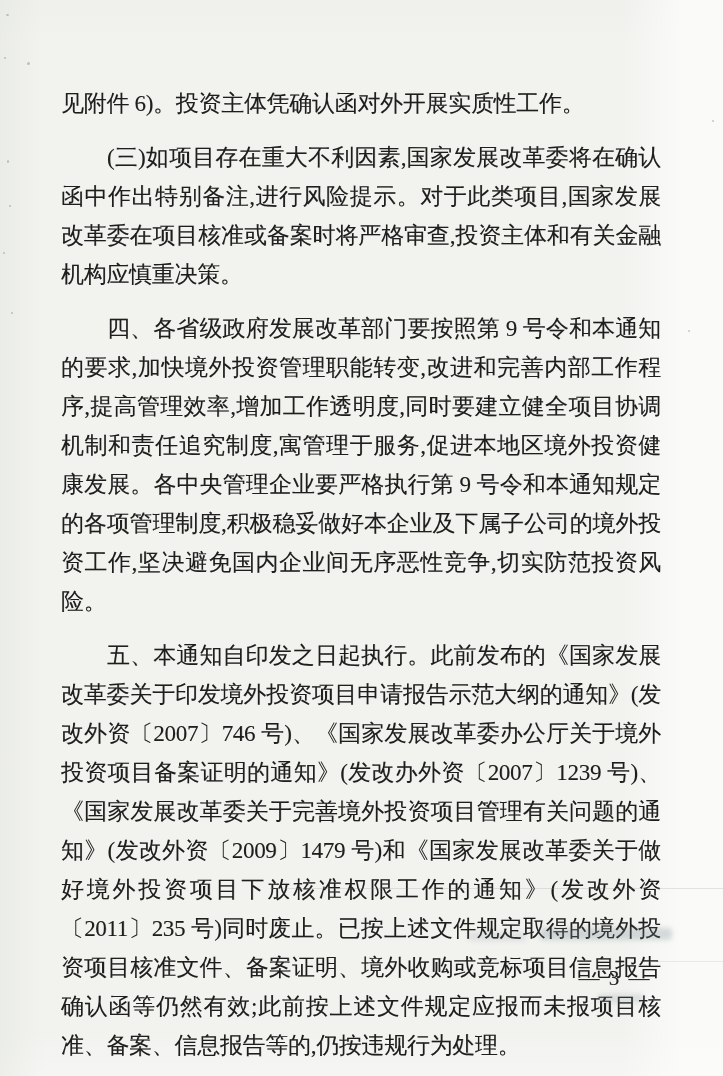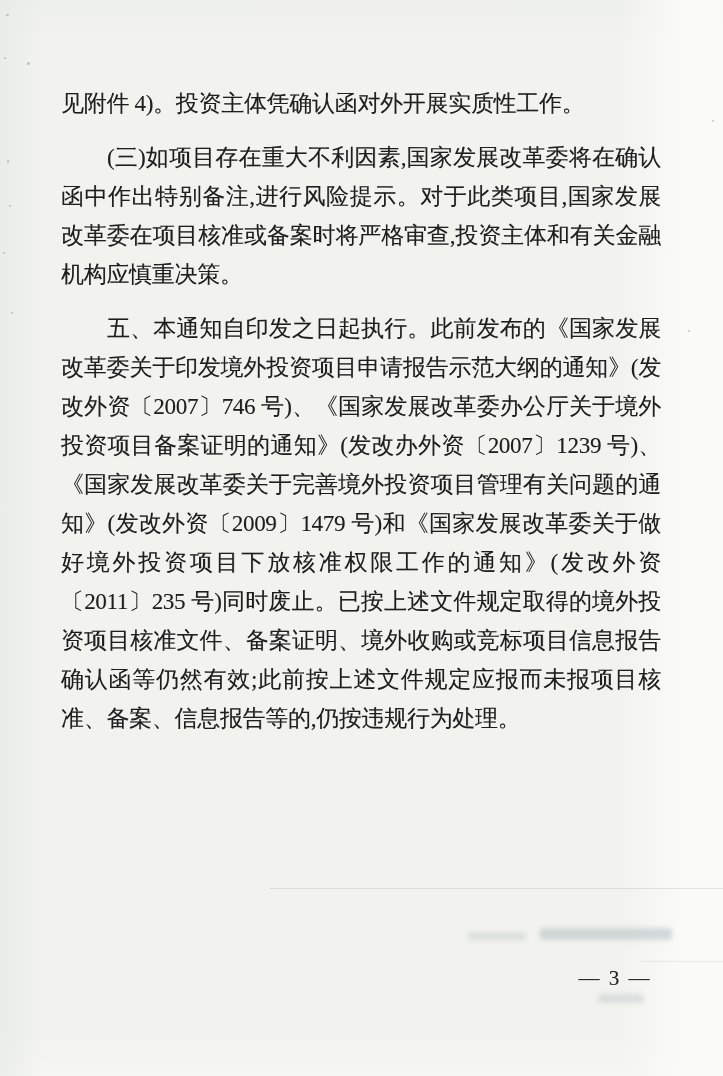--- a/index.html
+++ b/index.html
@@ -67,22 +67,23 @@
     filter: blur(2.5px);
     border-radius: 3px;
   }
 </style>
 </head>
 <body>
 
 <div class="page">
 
   <div class="text-block">
-    <p>见附件 4)。投资主体凭确认函对外开展实质性工作。</p>
+    <p>见附件 6)。投资主体凭确认函对外开展实质性工作。</p>
     <p class="indent">(三)如项目存在重大不利因素,国家发展改革委将在确认函中作出特别备注,进行风险提示。对于此类项目,国家发展改革委在项目核准或备案时将严格审查,投资主体和有关金融机构应慎重决策。</p>
+    <p class="indent">四、各省级政府发展改革部门要按照第 9 号令和本通知的要求,加快境外投资管理职能转变,改进和完善内部工作程序,提高管理效率,增加工作透明度,同时要建立健全项目协调机制和责任追究制度,寓管理于服务,促进本地区境外投资健康发展。各中央管理企业要严格执行第 9 号令和本通知规定的各项管理制度,积极稳妥做好本企业及下属子公司的境外投资工作,坚决避免国内企业间无序恶性竞争,切实防范投资风险。</p>
     <p class="indent">五、本通知自印发之日起执行。此前发布的《国家发展改革委关于印发境外投资项目申请报告示范大纲的通知》(发改外资〔2007〕746 号)、《国家发展改革委办公厅关于境外投资项目备案证明的通知》(发改办外资〔2007〕1239 号)、《国家发展改革委关于完善境外投资项目管理有关问题的通知》(发改外资〔2009〕1479 号)和《国家发展改革委关于做好境外投资项目下放核准权限工作的通知》(发改外资〔2011〕235 号)同时废止。已按上述文件规定取得的境外投资项目核准文件、备案证明、境外收购或竞标项目信息报告确认函等仍然有效;此前按上述文件规定应报而未报项目核准、备案、信息报告等的,仍按违规行为处理。</p>
   </div>
 
   <div class="footer-page-number">— 3 —</div>
 
   <div class="speck" style="left:6px;  top:14px;  width:3px; height:2px;"></div>
   <div class="speck" style="left:27px; top:62px;  width:3px; height:3px;"></div>
   <div class="speck" style="left:4px;  top:57px;  width:2px; height:2px;"></div>
   <div class="speck" style="left:7px;  top:160px; width:2px; height:3px;"></div>
   <div class="speck" style="left:9px;  top:205px; width:2px; height:2px;"></div>

